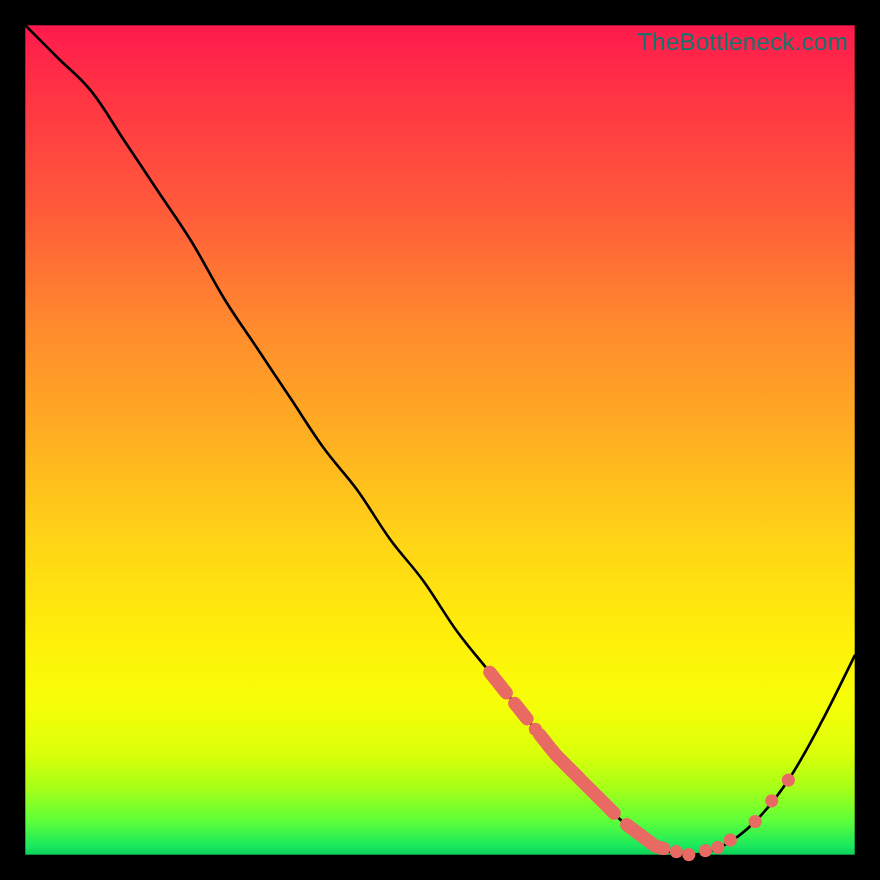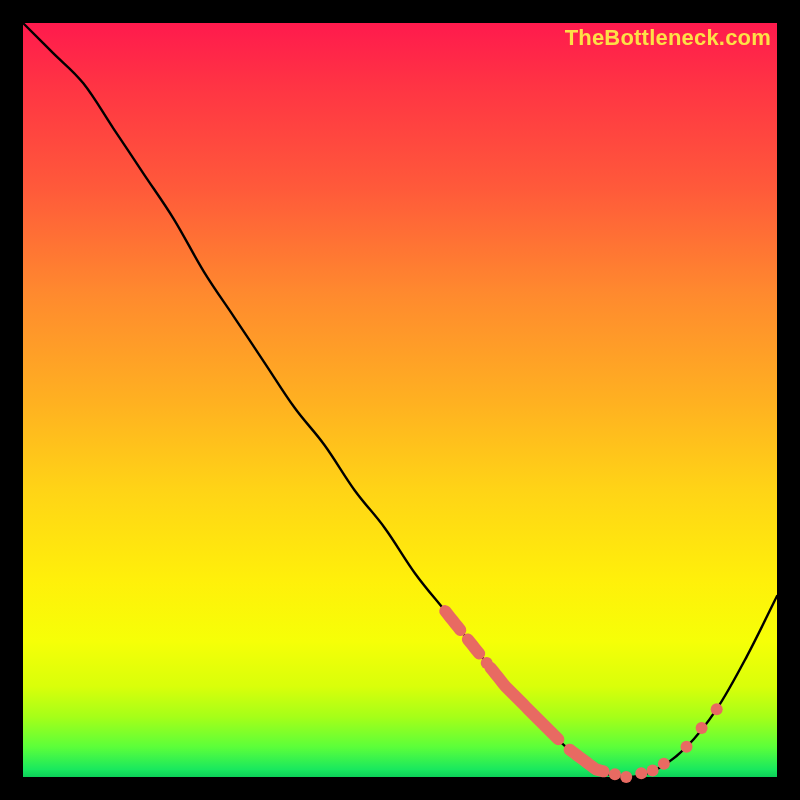--- a/index.html
+++ b/index.html
@@ -39,23 +39,23 @@
       #a6ff18 92%,
       #5cff3a 96%,
       #19e85e 99%,
       #0ccf58 100%
     );
   }
   .watermark {
     position: absolute;
     top: 2px;
     right: 6px;
-    color: #fde047;
+    color: #0f766e;
     font-size: 22px;
-    font-weight: 700;
+    font-weight: 400;
     letter-spacing: 0.2px;
     user-select: none;
   }
   svg.curve {
     position: absolute;
     left: 0;
     top: 0;
     width: 754px;
     height: 754px;
     overflow: visible;

